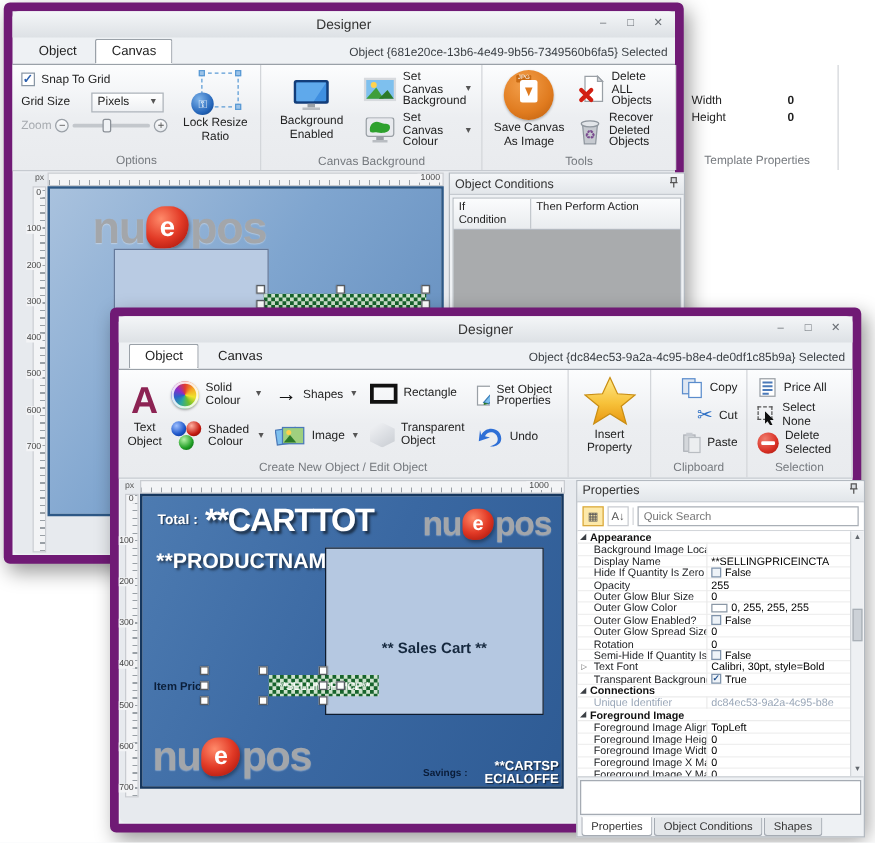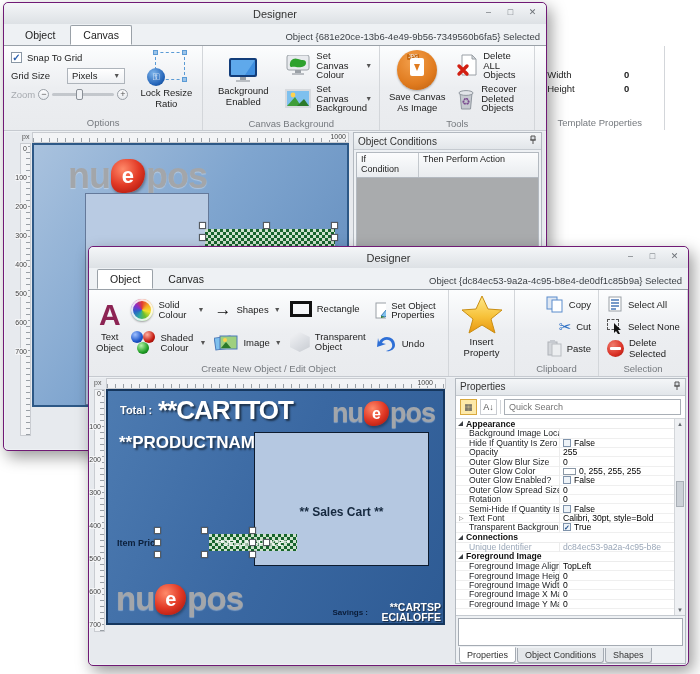--- a/index.html
+++ b/index.html
@@ -1,20 +1,20 @@
 <!DOCTYPE html>
 <html><head>
 <meta charset="utf-8">
 <style>
   html,body{margin:0;padding:0;width:700px;height:674px;background:#fff;
     font-family:"Liberation Sans",sans-serif;overflow:hidden;position:relative;}
   *{box-sizing:border-box;}
 
   
-  .win{position:absolute;background:#eef1f4;border:1px solid #701a75;border-radius:5px;
+  .win{position:absolute;background:#eef1f4;border:7px solid #701a75;border-radius:5px;
     box-shadow:4px 6px 16px rgba(0,0,0,.4);}
   .titlebar{height:21px;display:flex;align-items:center;justify-content:center;position:relative;
     background:linear-gradient(#f4f6f8,#dde1e5);border-radius:5px 5px 0 0;font-size:11px;color:#333;}
   .winbtns{position:absolute;right:7px;top:4px;display:flex;gap:9px;}
   .winbtn{width:13px;height:12px;font-size:9px;line-height:11px;text-align:center;color:#6a6f75;}
   .tabstrip{height:21px;display:flex;align-items:flex-end;padding-left:8px;position:relative;}
   .tab{font-size:10.5px;color:#222;padding:3px 12px;border:1px solid transparent;margin-right:2px;}
   .tab.active{background:#fff;border-color:#9aa1a8;border-bottom-color:#fff;border-radius:2px 2px 0 0;position:relative;z-index:3;}
   .status{position:absolute;right:6px;bottom:3px;font-size:9.5px;color:#3a3f44;white-space:nowrap;}
 
@@ -221,38 +221,38 @@
               <rect x="2" y="1" width="28" height="19" rx="2" fill="#123d7a"></rect>
               <rect x="4" y="3" width="24" height="15" rx="1" fill="#3f8fe0"></rect>
               <path d="M4 3h24l-10 15H4z" fill="#6db4f0" opacity=".7"></path>
               <rect x="13" y="20" width="6" height="3" fill="#9aa0a6"></rect>
               <rect x="9" y="23" width="14" height="2" fill="#b9bdc2"></rect>
             </svg>
           <span>Background Enabled</span>
         </div>
         <div class="stack">
           <div class="smallbtn">
-            <svg width="26" height="21">
-                <rect x="2" y="0" width="22" height="15" rx="2" fill="#e8eaee" stroke="#9aa0a6"></rect>
-                <path d="M5 11 C4 5 9 2 13 4 C18 6 21 4 21 8 C21 12 15 13 11 12 C8 11 6 13 5 11 Z" fill="#2ea12e"></path>
-                <rect x="10" y="15" width="6" height="3" fill="#9aa0a6"></rect>
-                <rect x="7" y="18" width="12" height="2" fill="#b9bdc2"></rect>
-              </svg>
-            <span class="lbl2">Set Canvas Colour</span>
-            <span class="caret">▼</span>
-          </div>
-          <div class="smallbtn">
             <svg width="26" height="19">
                 <rect x="0" y="0" width="26" height="19" fill="#d7dade"></rect>
                 <rect x="2" y="2" width="22" height="15" fill="#7ec0ee"></rect>
                 <circle cx="8" cy="6" r="2.4" fill="#ffd24d"></circle>
                 <path d="M2 17 L10 8 L16 17 Z" fill="#3f9e3a"></path>
                 <path d="M12 17 L19 10 L24 17 Z" fill="#2c7a2a"></path>
               </svg>
             <span class="lbl2">Set Canvas Background</span>
+            <span class="caret">▼</span>
+          </div>
+          <div class="smallbtn">
+            <svg width="26" height="21">
+                <rect x="2" y="0" width="22" height="15" rx="2" fill="#e8eaee" stroke="#9aa0a6"></rect>
+                <path d="M5 11 C4 5 9 2 13 4 C18 6 21 4 21 8 C21 12 15 13 11 12 C8 11 6 13 5 11 Z" fill="#2ea12e"></path>
+                <rect x="10" y="15" width="6" height="3" fill="#9aa0a6"></rect>
+                <rect x="7" y="18" width="12" height="2" fill="#b9bdc2"></rect>
+              </svg>
+            <span class="lbl2">Set Canvas Colour</span>
             <span class="caret">▼</span>
           </div>
         </div>
       </div>
       <div class="rglabel">Canvas Background</div>
     </div>
 
     <div class="rgroup" style="width:158px;">
       <div class="rgc">
         <div class="bigbtn" style="width:60px;">
@@ -483,21 +483,21 @@
       <div class="rglabel">Clipboard</div>
     </div>
 
     <div class="rgroup" style="flex:1;">
       <div class="rgc" style="flex-direction:column;align-items:flex-start;gap:0;padding-left:8px;">
         <div class="rrow">
           <svg width="16" height="16">
               <rect x="2" y="1" width="12" height="14" fill="#fff" stroke="#9aa0a6"></rect>
               <path d="M4 4 h8 M4 7 h8 M4 10 h8 M4 13 h5" stroke="#4a79b8" stroke-width="1.6"></path>
             </svg>
-          <span>Select All</span>
+          <span>Price All</span>
         </div>
         <div class="rrow">
           <span style="position:relative;width:16px;height:15px;display:inline-block;">
             <span style="position:absolute;left:0;top:0;width:12px;height:11px;border:1px dashed #555;"></span>
             <svg width="10" height="11" style="position:absolute;right:0;bottom:0;">
                 <polygon points="1,0 8,7 5,7 7,11 5,11 3,8 1,10" fill="#111"></polygon>
               </svg>
           </span>
           <span>Select None</span>
         </div>
@@ -581,20 +581,24 @@
         <div class="pgrid" id="propRows">
             <div class="pcat">
               <span class="pcat-m"></span>
               <span>Appearance</span>
             </div>
             <div class="prow">
               <div class="pname">Background Image Locat</div>
               <div class="pval"></div>
             </div>
             <div class="prow">
+              <div class="pname">Display Name</div>
+              <div class="pval">**SELLINGPRICEINCTA</div>
+            </div>
+            <div class="prow">
               <div class="pname">Hide If Quantity Is Zero</div>
               <div class="pval"><span class="pcb"></span>False</div>
             </div>
             <div class="prow">
               <div class="pname">Opacity</div>
               <div class="pval">255</div>
             </div>
             <div class="prow">
               <div class="pname">Outer Glow Blur Size</div>
               <div class="pval">0</div>

